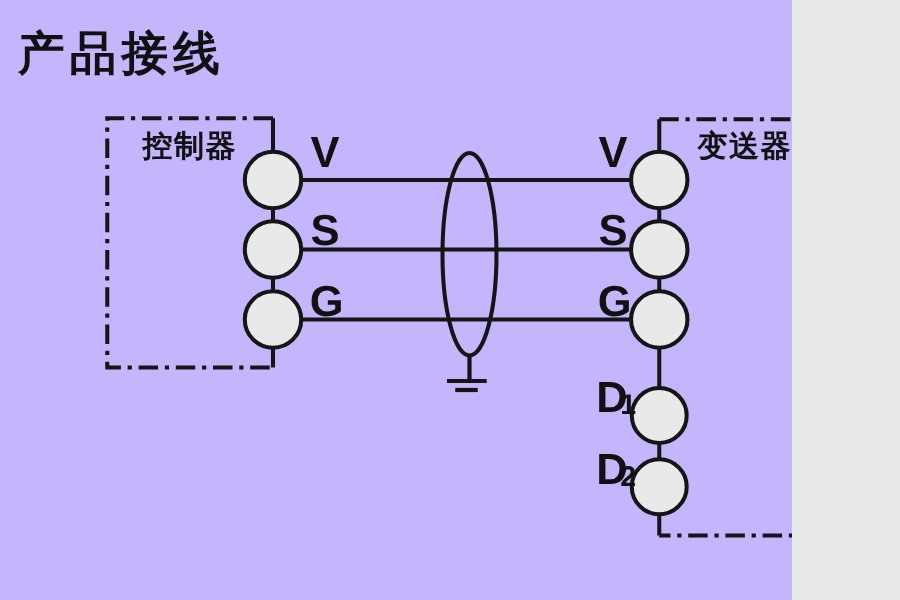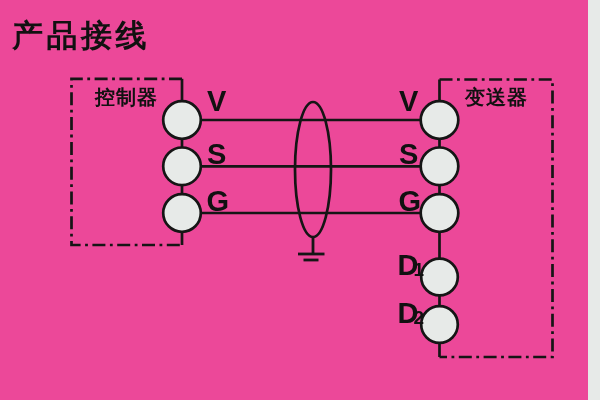--- a/index.html
+++ b/index.html
@@ -2,23 +2,23 @@
 <html><head>
 <meta charset="utf-8">
 <style>
   html, body {
     margin: 0;
     padding: 0;
     background: #e7eae8;
   }
   .stage {
     position: relative;
-    width: 588px;
+    width: 528px;
     height: 400px;
-    background: #ec4899;
+    background: #c4b5fd;
     overflow: hidden;
     font-family: "Liberation Sans", "DejaVu Sans", sans-serif;
   }
   svg { display: block; }
   .stroke {
     stroke: #151515;
     stroke-width: 2.7;
     fill: none;
   }
   .chain {

